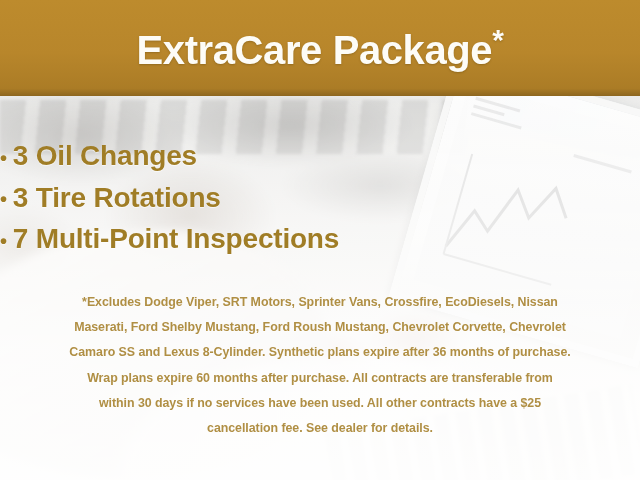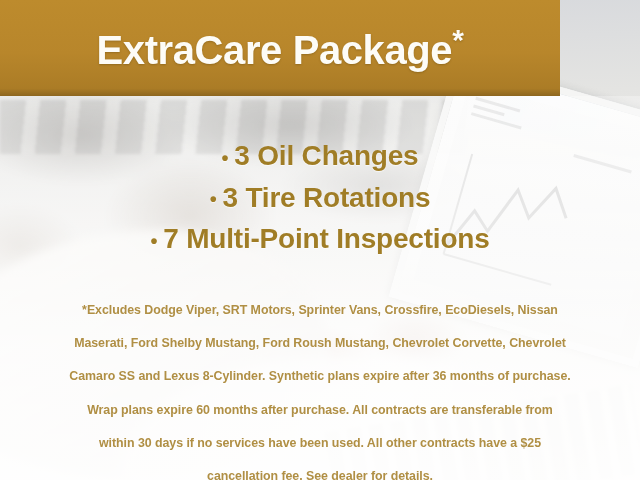--- a/index.html
+++ b/index.html
@@ -173,21 +173,21 @@
     height: 384px;
     background:
       linear-gradient(180deg, rgba(255,255,255,0.30) 0%, rgba(255,255,255,0.55) 38%, rgba(255,255,255,0.78) 66%, rgba(255,255,255,0.88) 100%);
   }
 
   
   .banner {
     position: absolute;
     left: 0;
     top: 0;
-    width: 560px;
+    width: 640px;
     height: 96px;
     background: linear-gradient(180deg, #bd8b2d 0%, #b8862b 55%, #ab7c26 92%, #8d661f 100%);
     display: flex;
     align-items: center;
     justify-content: center;
     z-index: 3;
   }
   .banner-title {
     color: #fdfcf7;
     font-size: 40px;
@@ -203,21 +203,20 @@
     line-height: 1;
   }
 
   
   .bullets {
     position: absolute;
     left: 0;
     top: 136px;
     width: 640px;
     z-index: 4;
-    text-align: center;
   }
   .bullet-item {
     color: #a07d26;
     font-size: 28px;
     font-weight: bold;
     line-height: 40px;
     letter-spacing: -0.2px;
     white-space: nowrap;
     text-shadow: 0 1px 1px rgba(255,255,255,0.65);
   }
@@ -236,21 +235,21 @@
     z-index: 4;
     text-align: center;
     color: #b08f44;
     font-size: 12.4px;
     font-weight: bold;
     line-height: 17.2px;
     letter-spacing: -0.05px;
     text-shadow: 0 1px 1px rgba(255,255,255,0.55);
   }
   .fineprint p {
-    margin: 16px;
+    margin: 8px;
   }
 </style>
 </head>
 <body>
 
 <div class="ad">
 
   <div class="bg">
     <div class="bg-engine"></div>
     <div class="bg-grille"></div>

